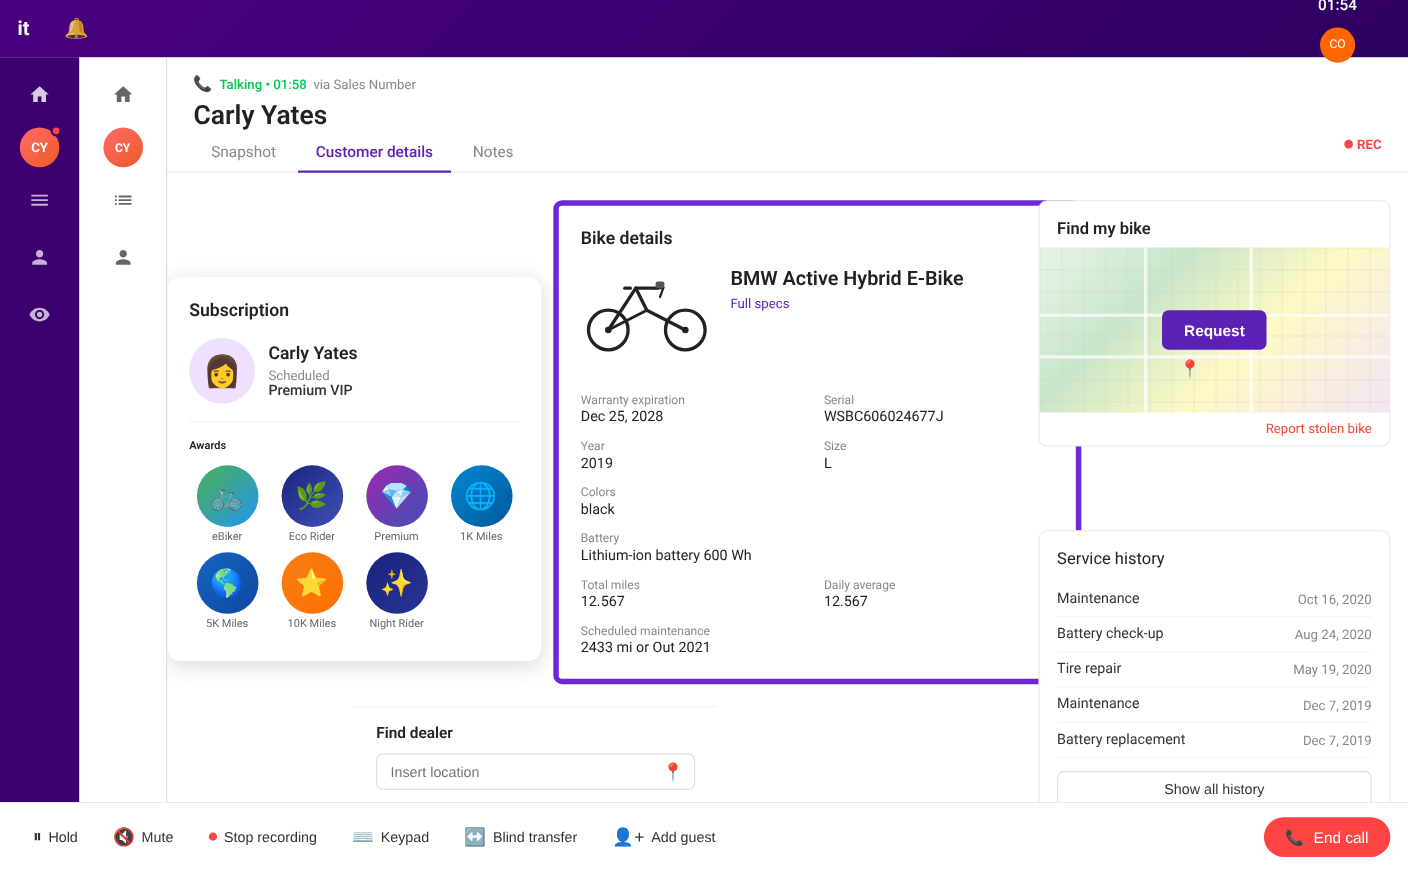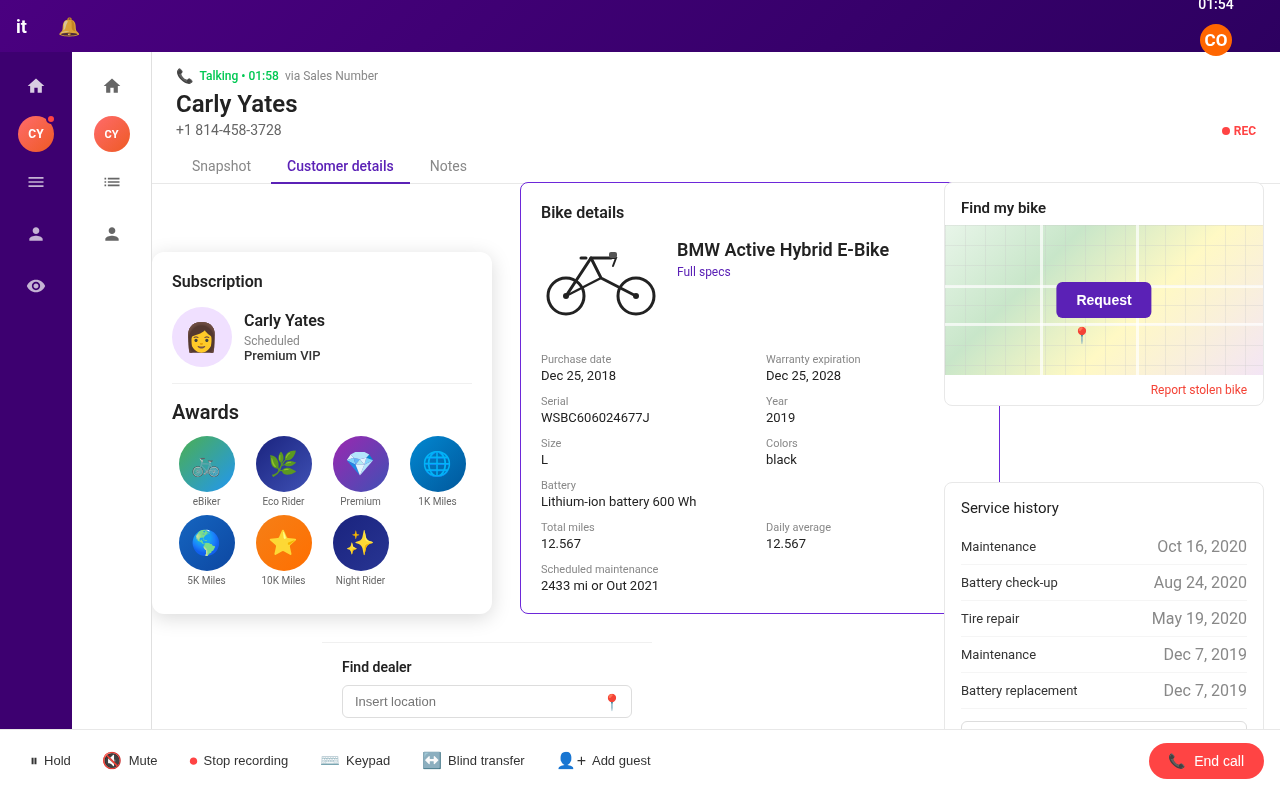--- a/index.html
+++ b/index.html
@@ -22,21 +22,21 @@
     .nav-right { display: flex; align-items: center; gap: 12px; flex-direction: column; }
     .on-call-badge {
       display: flex; align-items: center; gap: 6px;
       background: rgba(255,255,255,0.15); border-radius: 20px;
       padding: 4px 12px; color: white; font-size: 12px;
     }
     .on-call-dot { width: 8px; height: 8px; background: #ff4444; border-radius: 50%; }
     .timer-badge { color: white; font-size: 14px; font-weight: 500; }
     .avatar-co {
       width: 32px; height: 32px; background: #ff6600; border-radius: 50%;
-      color: white; font-size: 17px; font-weight: bold;
+      color: white; font-size: 11px; font-weight: normal;
       display: flex; align-items: center; justify-content: center; text-align: center;
     }
     .menu-icon { color: white; font-size: 18px; }
 
     
     .left-sidebar {
       position: absolute; left: 0; top: 52px;
       width: 72px; height: calc(100% - 52px);
       background: #3d0070;
       display: flex; flex-direction: column;
@@ -137,47 +137,47 @@
     .subscription-title { font-size: 16px; font-weight: 600; color: #222; margin-bottom: 16px; }
     .customer-info { display: flex; align-items: center; gap: 12px; margin-bottom: 16px; padding-bottom: 16px; border-bottom: 1px solid #f0f0f0; }
     .customer-photo {
       width: 60px; height: 60px; border-radius: 50%;
       background: #f0e0ff; overflow: hidden;
       display: flex; align-items: center; justify-content: center; font-size: 28px;
     }
     .customer-detail-name { font-size: 16px; font-weight: 600; color: #222; }
     .membership-label { font-size: 12px; color: #888; margin-top: 4px; }
     .membership-value { font-size: 13px; color: #333; font-weight: 500; }
-    .awards-title { font-size: 20px; font-weight: 600; color: #222; margin-bottom: 12px; }
+    .awards-title { font-size: 10px; font-weight: 600; color: #222; margin-bottom: 12px; }
     .awards-grid { display: grid; grid-template-columns: repeat(4, 1fr); gap: 8px; margin-bottom: 8px; }
     .award-item { display: flex; flex-direction: column; align-items: center; gap: 4px; }
     .award-circle {
       width: 56px; height: 56px; border-radius: 50%;
       display: flex; align-items: center; justify-content: center;
       font-size: 24px;
     }
     .award-label { font-size: 10px; color: #666; text-align: center; }
     .award-1 { background: linear-gradient(135deg, #4CAF50, #2196F3); }
     .award-2 { background: linear-gradient(135deg, #1a237e, #3f51b5); }
     .award-3 { background: linear-gradient(135deg, #9c27b0, #3f51b5); }
     .award-4 { background: linear-gradient(135deg, #0288d1, #01579b); }
     .award-5 { background: linear-gradient(135deg, #1565c0, #0d47a1); }
     .award-6 { background: linear-gradient(135deg, #f57f17, #ff6f00); }
     .award-7 { background: linear-gradient(135deg, #1a237e, #283593); }
 
     
     .bike-details-card {
       background: white;
-      border: 1px solid #6d28d9;
+      border: 5px solid #6d28d9;
       border-radius: 8px;
       padding: 20px;
       margin-bottom: 16px;
       width: 480px;
       position: absolute;
-      left: 368px; top: 130px;
+      left: 351px; top: 130px;
     }
     .card-title { font-size: 16px; font-weight: 600; color: #222; margin-bottom: 16px; }
     .bike-header { display: flex; align-items: flex-start; gap: 16px; margin-bottom: 20px; }
     .bike-image { font-size: 60px; }
     .bike-name { font-size: 18px; font-weight: 600; color: #222; line-height: 1.3; }
     .full-specs { color: #5b21b6; font-size: 12px; cursor: pointer; margin-top: 4px; }
     .bike-specs { display: grid; grid-template-columns: 1fr 1fr; gap: 12px; }
     .spec-item { }
     .spec-label { font-size: 11px; color: #888; margin-bottom: 2px; }
     .spec-value { font-size: 13px; color: #222; font-weight: 400; }
@@ -240,21 +240,21 @@
       border: 1px solid #e8e8e8;
       border-radius: 8px;
       padding: 16px;
     }
     .service-title { font-size: 15px; font-weight: 400; color: #222; margin-bottom: 12px; }
     .service-item {
       display: flex; justify-content: space-between; align-items: center;
       padding: 8px 0; border-bottom: 1px solid #f5f5f5; font-size: 13px;
     }
     .service-name { color: #333; }
-    .service-date { color: #888; font-size: 16px; text-align: right; }
+    .service-date { color: #888; font-size: 12px; text-align: right; }
     .show-all-btn {
       margin-top: 12px;
       width: 100%; padding: 8px;
       background: white; border: 1px solid #ddd;
       border-radius: 6px; font-size: 13px; color: #333;
       cursor: pointer; text-align: center;
     }
 
     
     .bottom-toolbar {
@@ -363,21 +363,20 @@
 
   <div class="customer-header">
     <div class="talking-indicator">
       <span class="talk-icon">📞</span>
       <span class="talking-text">
         <span>Talking • </span><span>01:58</span>
       </span>
       <span class="via-text">via Sales Number</span>
     </div>
     <div class="customer-name">Carly Yates</div>
-    <div class="customer-phone">+1 814-458-3728</div>
     <div class="rec-badge">
       <span class="rec-dot"></span>
       <span>REC</span>
     </div>
     <div class="tabs">
       <div class="tab">Snapshot</div>
       <div class="tab active">Customer details</div>
       <div class="tab">Notes</div>
     </div>
   </div>
@@ -453,24 +452,20 @@
           <path d="M40 20 L45 20" stroke="#222" stroke-width="3" stroke-linecap="round"></path>
         </svg>
       </div>
       <div>
         <div class="bike-name">BMW Active Hybrid E-Bike</div>
         <div class="full-specs">Full specs</div>
       </div>
     </div>
     <div class="bike-specs">
       <div class="spec-item">
-        <div class="spec-label">Purchase date</div>
-        <div class="spec-value">Dec 25, 2018</div>
-      </div>
-      <div class="spec-item">
         <div class="spec-label">Warranty expiration</div>
         <div class="spec-value">Dec 25, 2028</div>
       </div>
       <div class="spec-item">
         <div class="spec-label">Serial</div>
         <div class="spec-value">WSBC606024677J</div>
       </div>
       <div class="spec-item">
         <div class="spec-label">Year</div>
         <div class="spec-value">2019</div>

